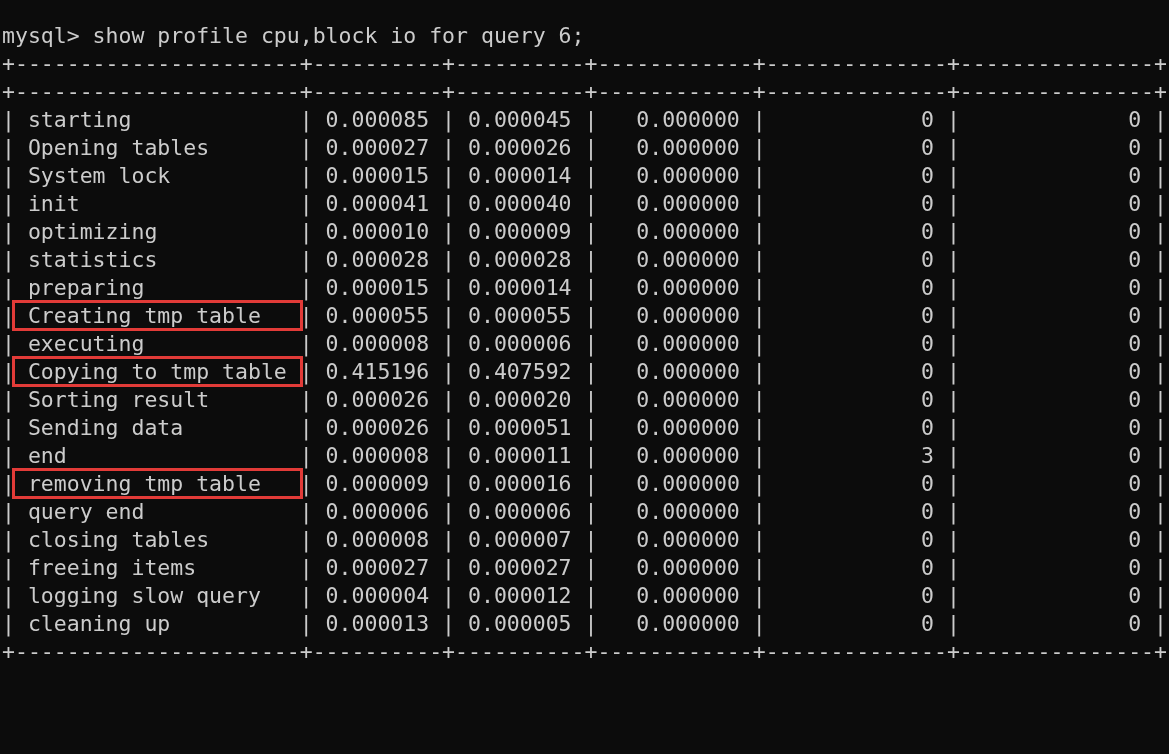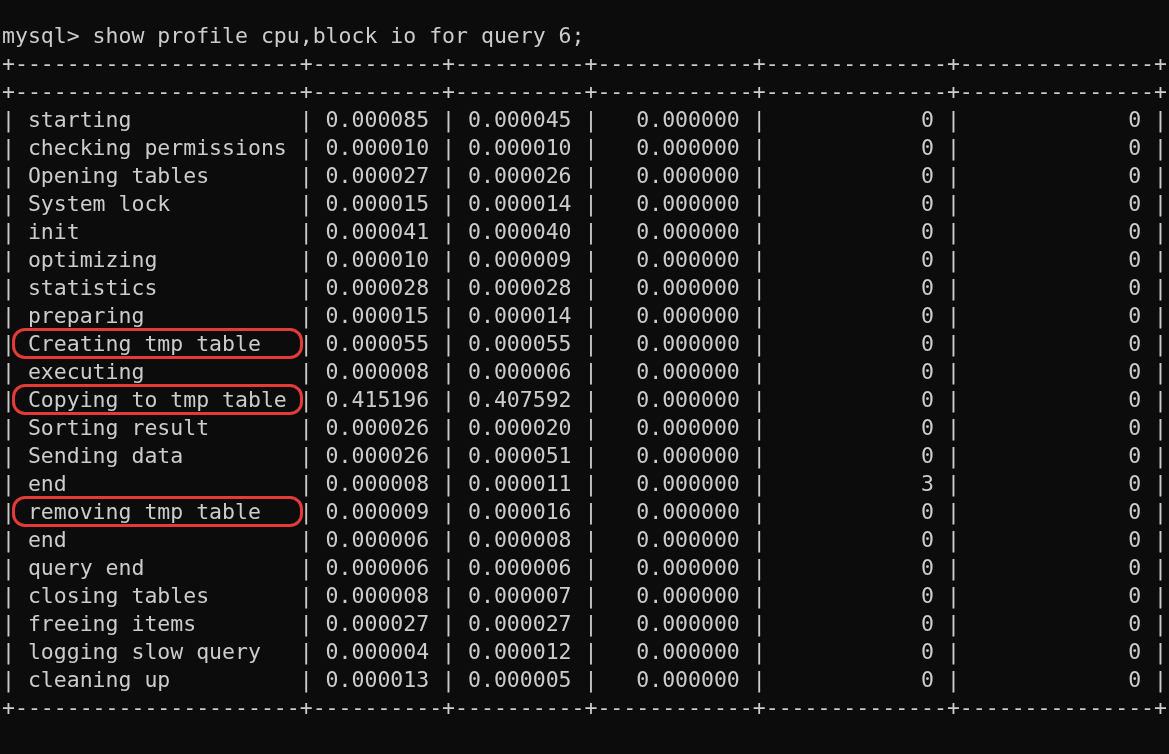--- a/index.html
+++ b/index.html
@@ -24,47 +24,44 @@
     line-height: 28px;
     font-weight: normal;
   }
   .line {
     white-space: pre;
     height: 28px;
   }
   .hl {
     outline: 3px solid var(--red, #e23b38);
     outline-offset: 0px;
-    border-radius: 10px;
   }
 </style>
 </head>
 <body style="background: rgb(12, 12, 12);">
 
 <div class="screen" style="--bg: #0c0c0c; --fg: #cccccc; --red: #e23b38;">
   <div class="line"><span>mysql&gt; </span><span>show profile cpu,block io for query 6;</span></div>
   <div id="table-out">
       <div class="line">+----------------------+----------+----------+------------+--------------+---------------+</div>
       <div class="line">+----------------------+----------+----------+------------+--------------+---------------+</div>
       <div class="line">| starting             | 0.000085 | 0.000045 |   0.000000 |            0 |             0 |</div>
-      <div class="line">| checking permissions | 0.000010 | 0.000010 |   0.000000 |            0 |             0 |</div>
       <div class="line">| Opening tables       | 0.000027 | 0.000026 |   0.000000 |            0 |             0 |</div>
       <div class="line">| System lock          | 0.000015 | 0.000014 |   0.000000 |            0 |             0 |</div>
       <div class="line">| init                 | 0.000041 | 0.000040 |   0.000000 |            0 |             0 |</div>
       <div class="line">| optimizing           | 0.000010 | 0.000009 |   0.000000 |            0 |             0 |</div>
       <div class="line">| statistics           | 0.000028 | 0.000028 |   0.000000 |            0 |             0 |</div>
       <div class="line">| preparing            | 0.000015 | 0.000014 |   0.000000 |            0 |             0 |</div>
       <div class="line">|<span class="hl"> Creating tmp table   </span>| 0.000055 | 0.000055 |   0.000000 |            0 |             0 |</div>
       <div class="line">| executing            | 0.000008 | 0.000006 |   0.000000 |            0 |             0 |</div>
       <div class="line">|<span class="hl"> Copying to tmp table </span>| 0.415196 | 0.407592 |   0.000000 |            0 |             0 |</div>
       <div class="line">| Sorting result       | 0.000026 | 0.000020 |   0.000000 |            0 |             0 |</div>
       <div class="line">| Sending data         | 0.000026 | 0.000051 |   0.000000 |            0 |             0 |</div>
       <div class="line">| end                  | 0.000008 | 0.000011 |   0.000000 |            3 |             0 |</div>
       <div class="line">|<span class="hl"> removing tmp table   </span>| 0.000009 | 0.000016 |   0.000000 |            0 |             0 |</div>
-      <div class="line">| end                  | 0.000006 | 0.000008 |   0.000000 |            0 |             0 |</div>
       <div class="line">| query end            | 0.000006 | 0.000006 |   0.000000 |            0 |             0 |</div>
       <div class="line">| closing tables       | 0.000008 | 0.000007 |   0.000000 |            0 |             0 |</div>
       <div class="line">| freeing items        | 0.000027 | 0.000027 |   0.000000 |            0 |             0 |</div>
       <div class="line">| logging slow query   | 0.000004 | 0.000012 |   0.000000 |            0 |             0 |</div>
       <div class="line">| cleaning up          | 0.000013 | 0.000005 |   0.000000 |            0 |             0 |</div>
       <div class="line">+----------------------+----------+----------+------------+--------------+---------------+</div>
     </div>
 </div>
 
 </body></html>

